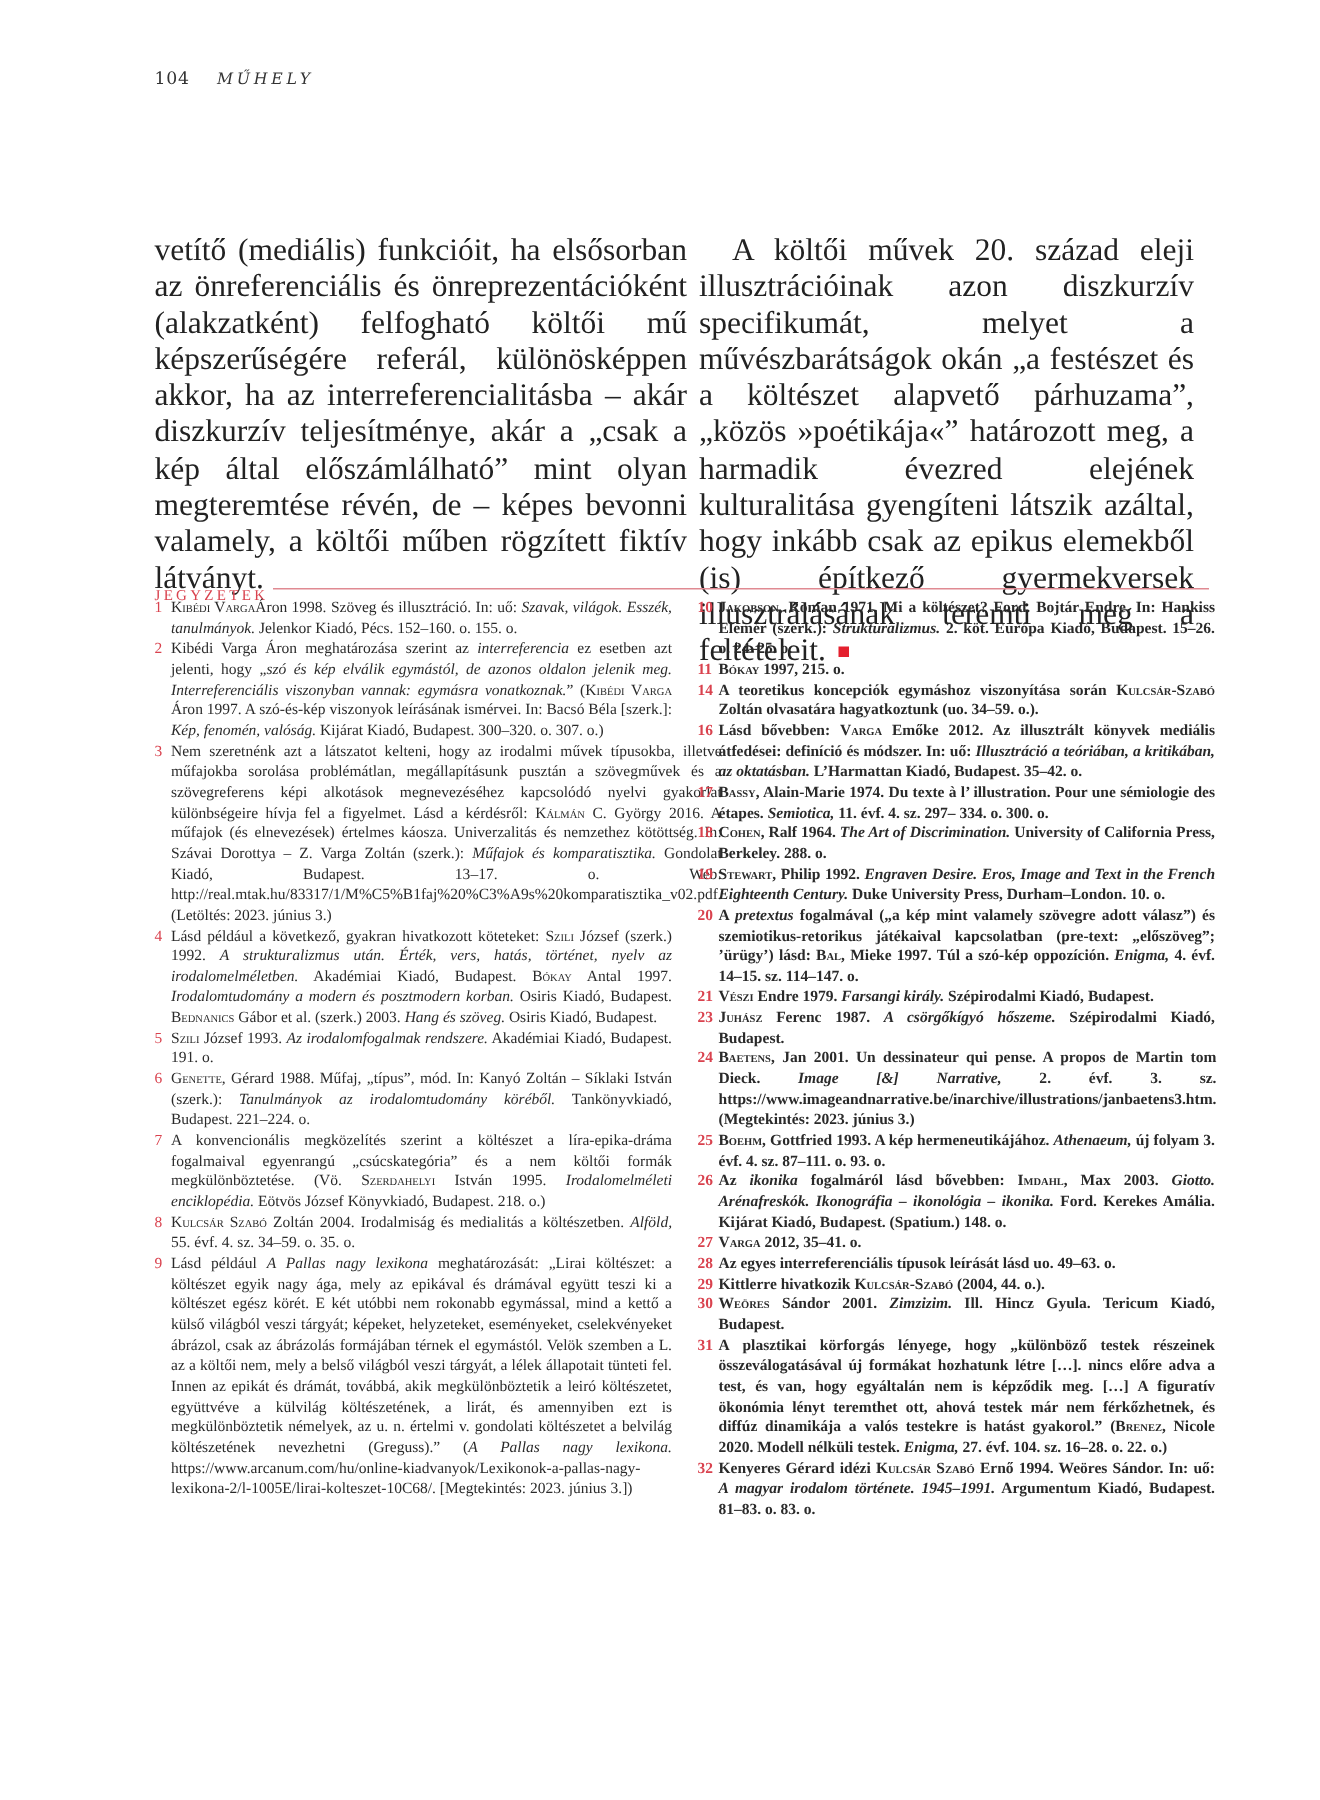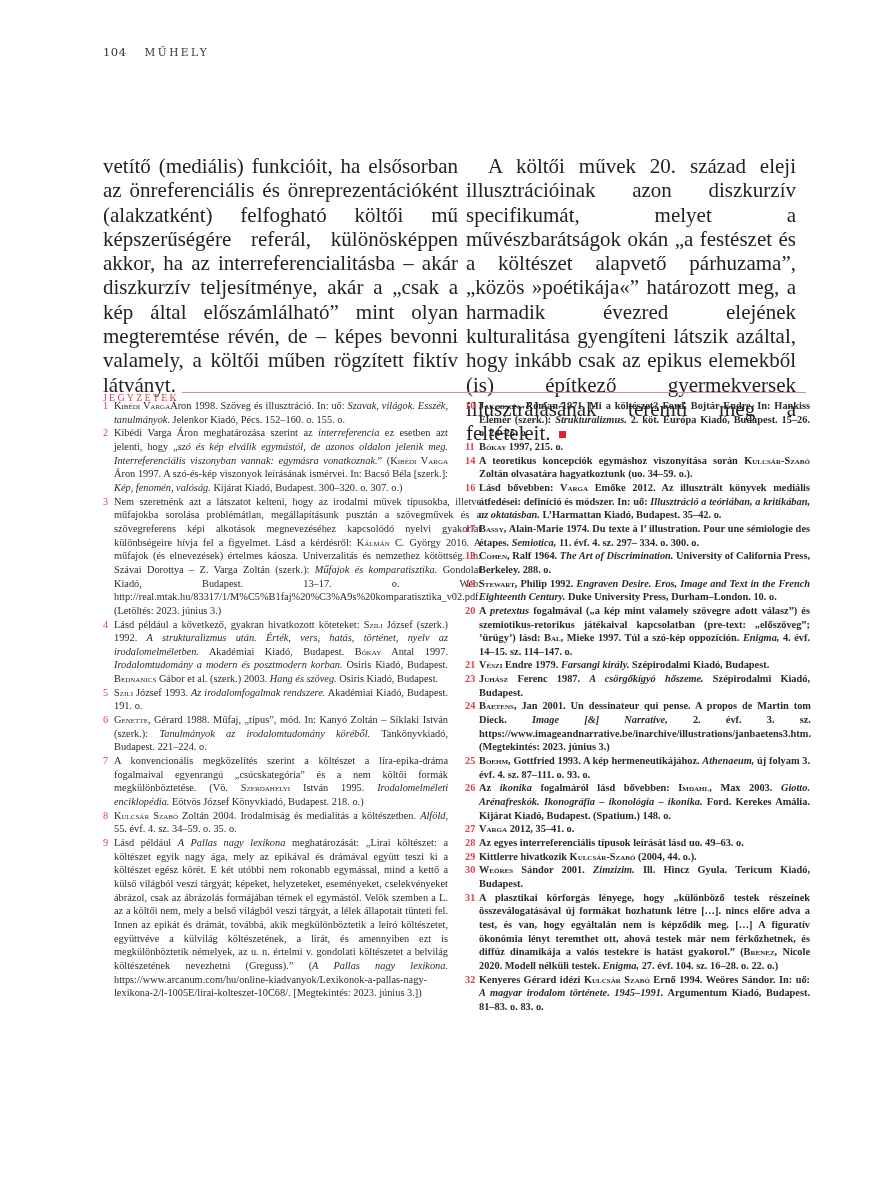--- a/index.html
+++ b/index.html
@@ -1,20 +1,20 @@
 <!DOCTYPE html>
 <html><head>
 <meta charset="utf-8">
 <style>
   html, body { margin: 0; padding: 0; background: #ffffff; }
   body { width: 880px; height: 1200px; position: relative; overflow: hidden;
          font-family: "DejaVu Serif", "Liberation Serif", serif; color: #222; }
   .header { position: absolute; left: 103px; top: 45px; font-size: 11.5px; letter-spacing: 0.5px; color: #333; }
   .header .num { margin-right: 14px; }
-  .header .sec { letter-spacing: 2.5px; font-size: 10.5px; }
+  .header .sec { font-style: italic; letter-spacing: 2.5px; font-size: 10.5px; }
   .body-col { position: absolute; top: 154px; width: 355px; font-family: "Liberation Serif", serif;
               font-size: 21px; line-height: 24.3px; color: #222; text-align: justify; }
   .body-col.left { left: 103px; }
   .body-col.right { left: 466px; width: 330px; text-indent: 22px; }
   .end-mark { display: inline-block; width: 7px; height: 7px; background: #e4202e; margin-left: 8px; vertical-align: 2px; }
   .notes-heading { position: absolute; left: 103px; top: 392px; width: 703px; display: flex; }
   .notes-heading .title { color: #d9424e; font-family: "Liberation Serif", serif; font-size: 10px; letter-spacing: 2.2px; font-variant: small-caps; text-transform: uppercase; margin-right: 3px; }
   .notes-heading .rule { flex: 1; height: 1px; background: #e08a92; }
   .notes-col { position: absolute; top: 399px; width: 345px; font-family: "Liberation Serif", serif;
                font-size: 10.35px; line-height: 13.65px; color: #2a2a2a; }

